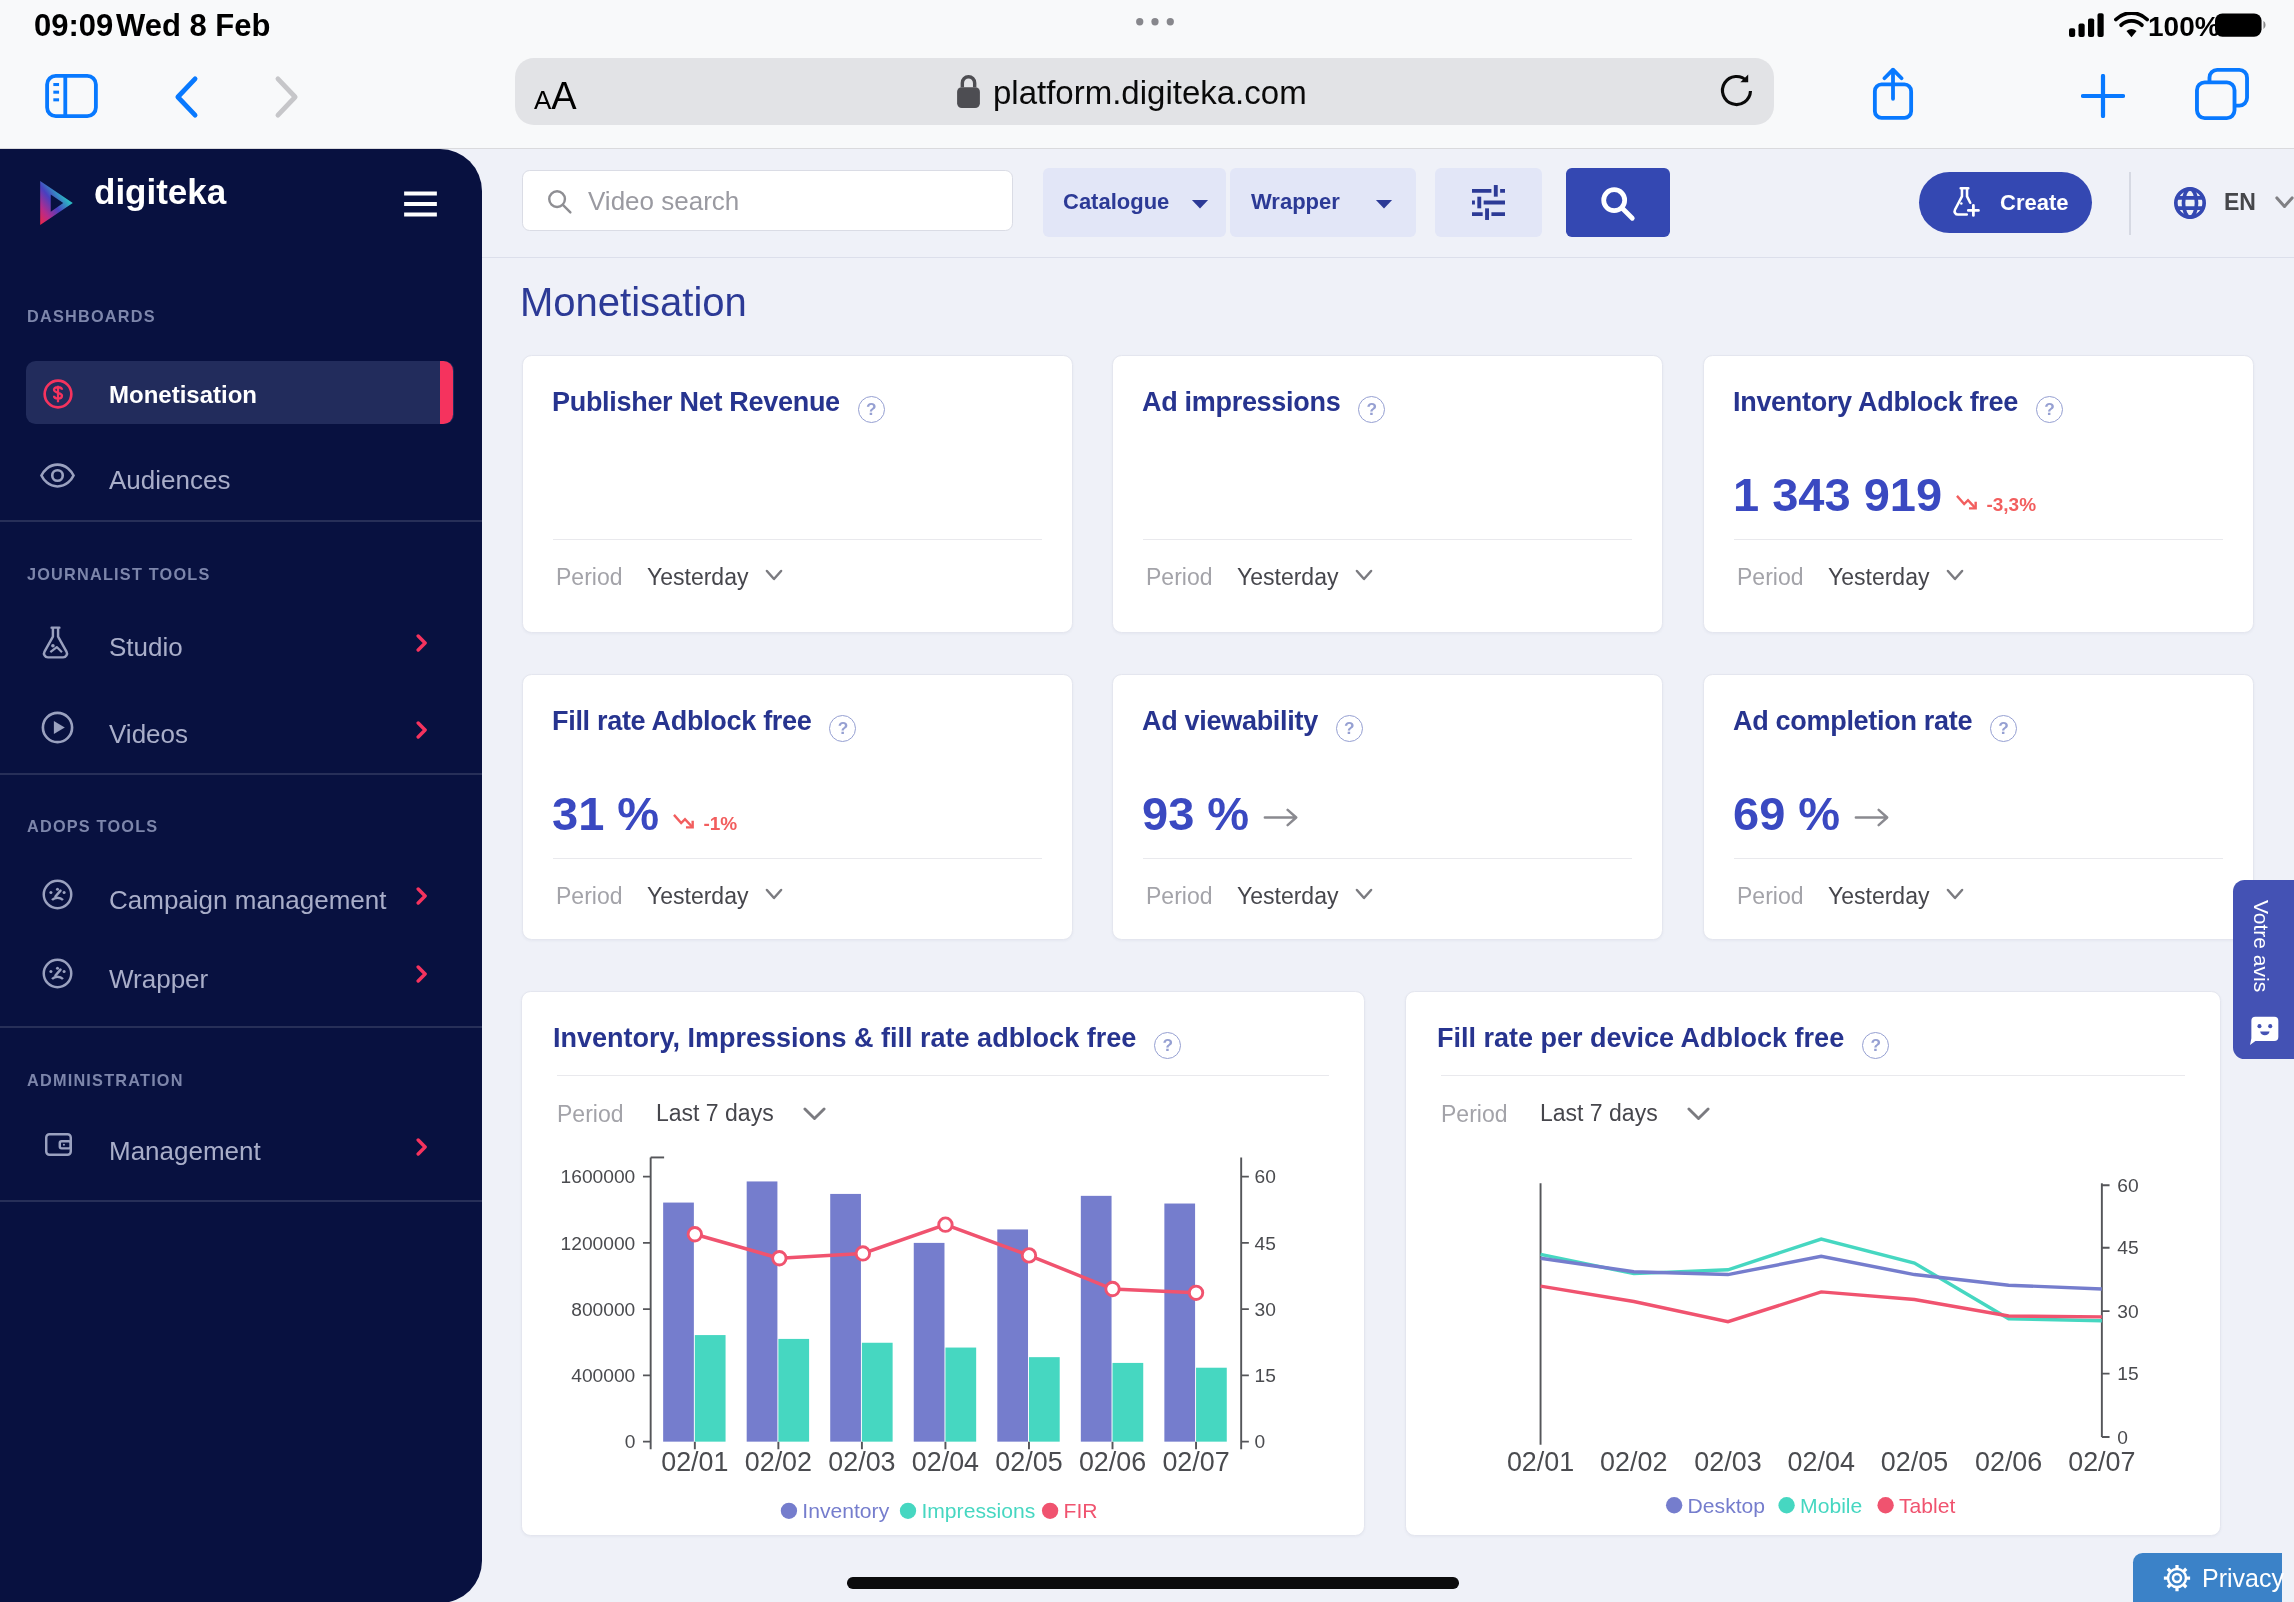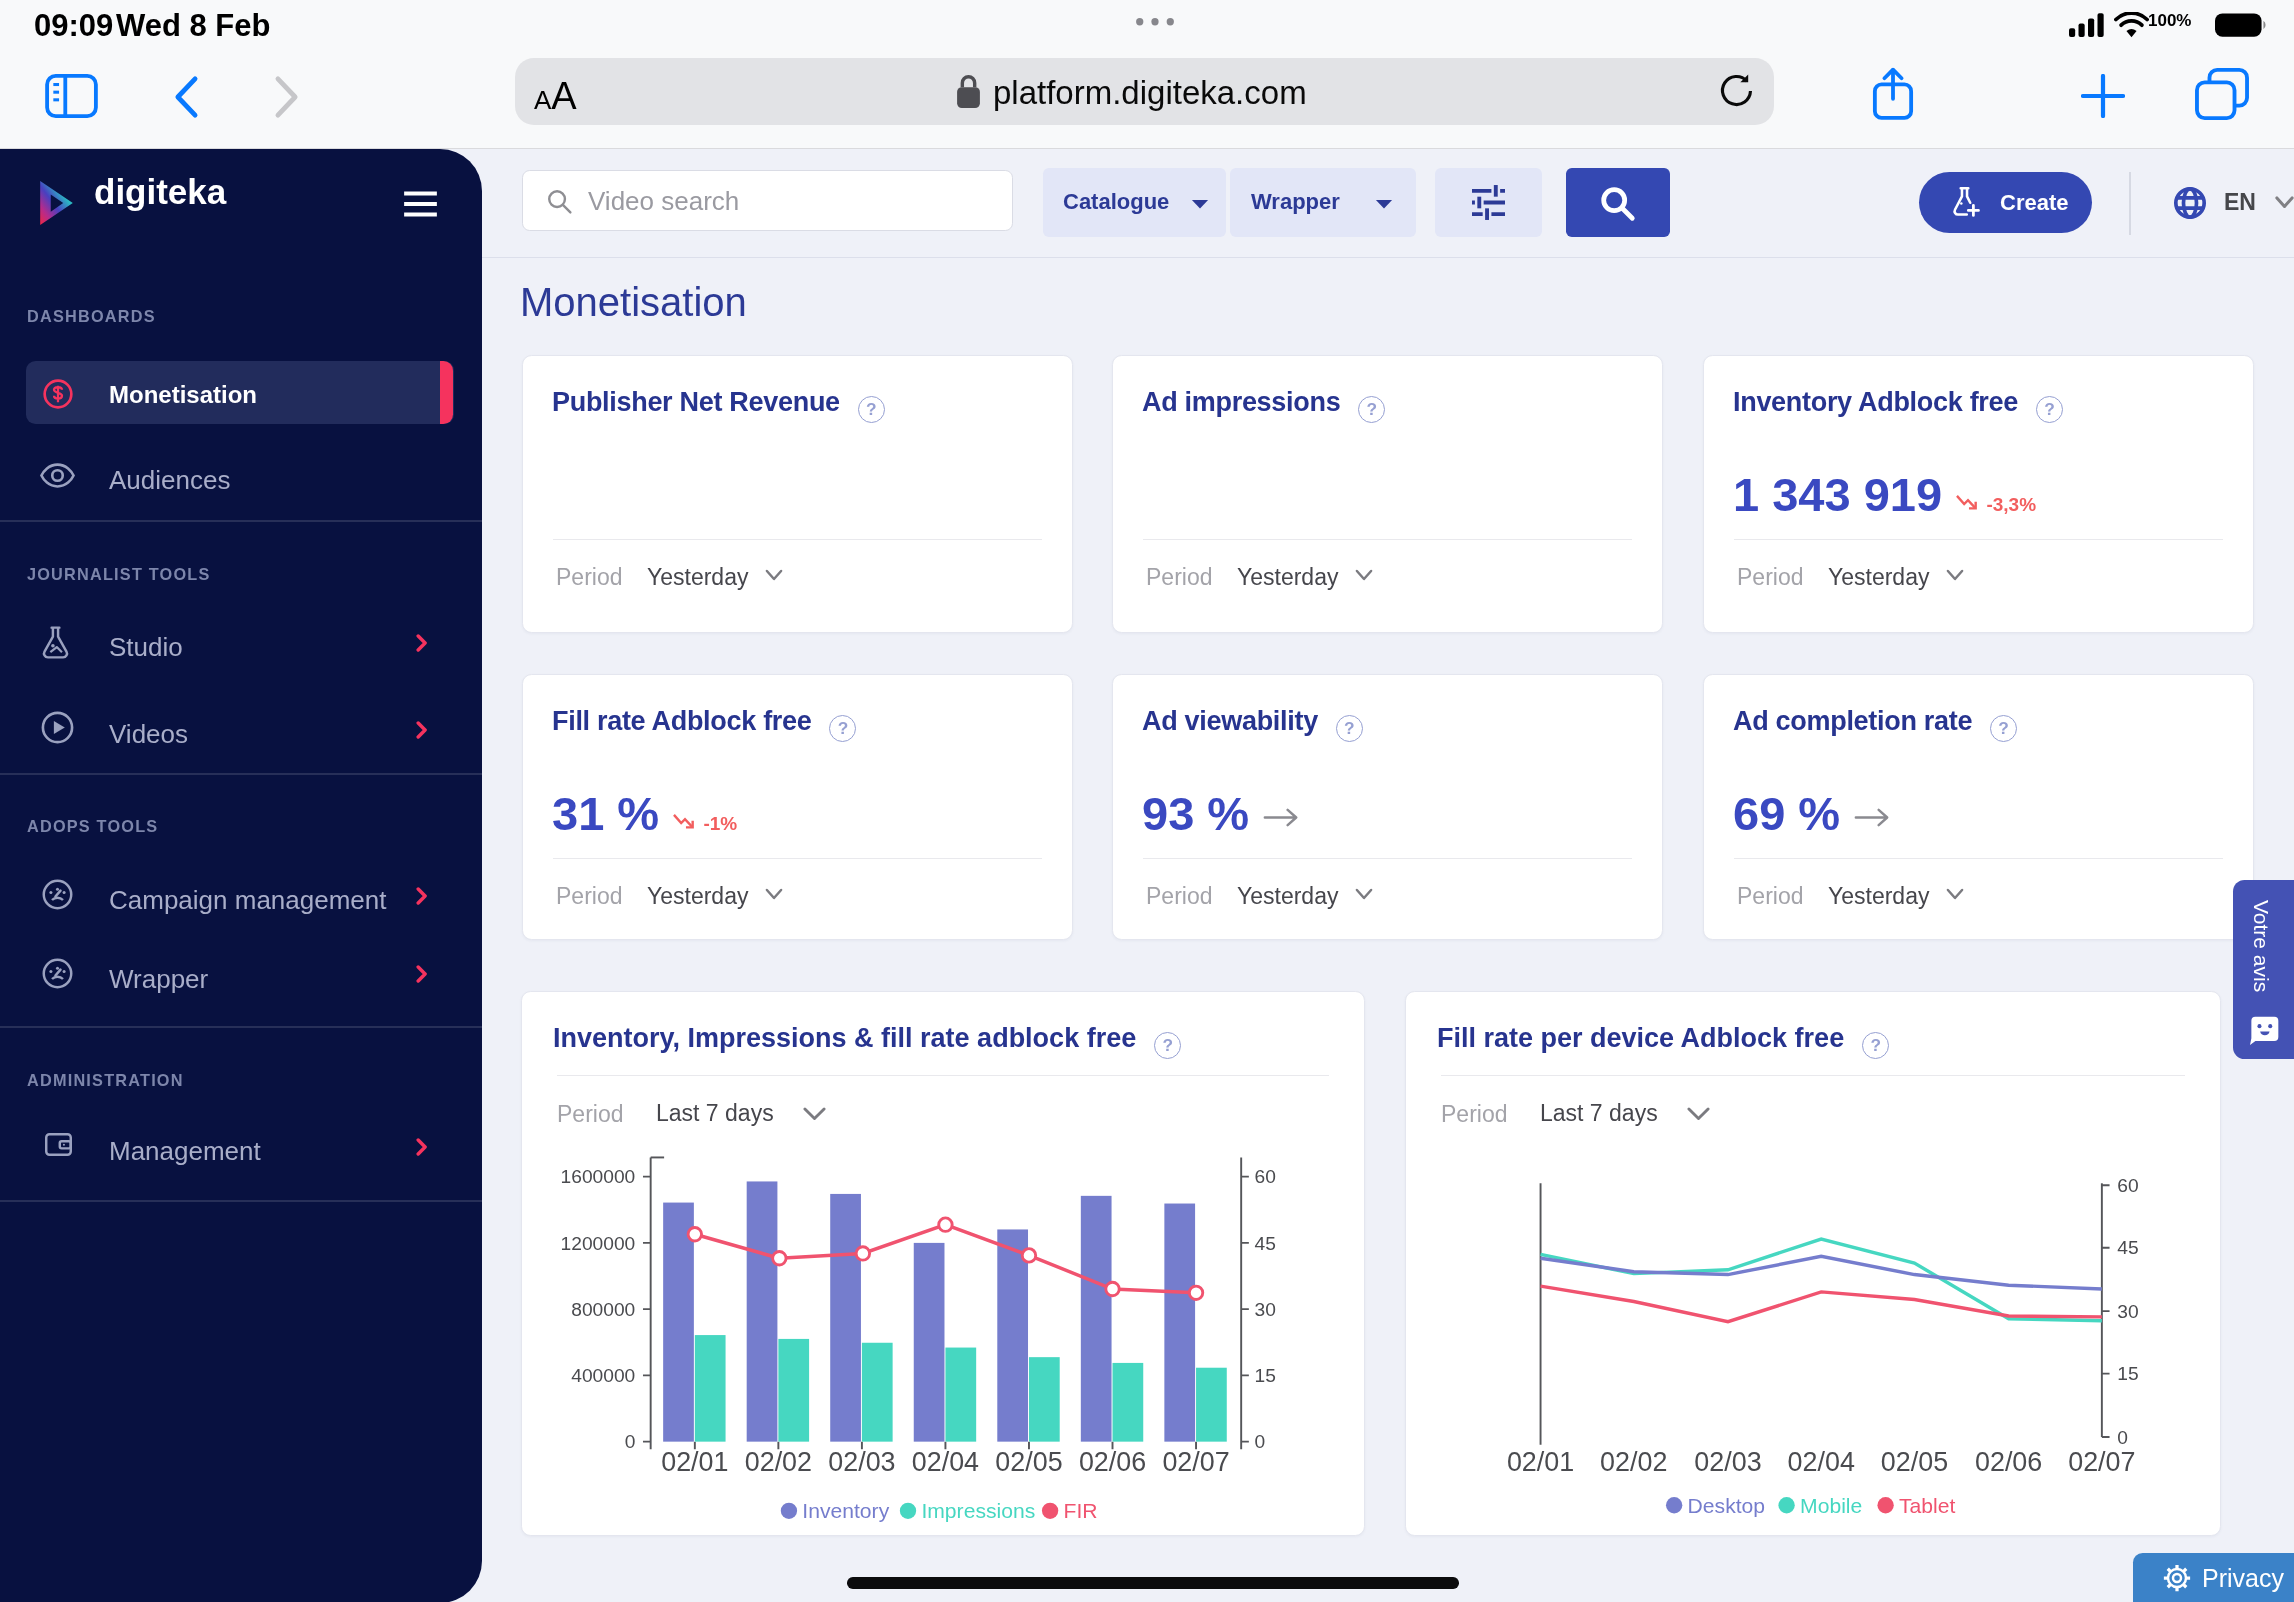--- a/index.html
+++ b/index.html
@@ -53,21 +53,21 @@
     <rect x="0" y="16" width="6.5" height="9" rx="2" fill="#000"></rect>
     <rect x="10" y="11" width="6.5" height="14" rx="2" fill="#000"></rect>
     <rect x="20" y="5.5" width="6.5" height="19.5" rx="2" fill="#000"></rect>
     <rect x="30" y="0" width="6.5" height="25" rx="2" fill="#000"></rect>
   </svg>
   <svg class="abs" style="left:2114px; top:11.5px;" width="35" height="26" viewBox="0 0 24 18">
     <path d="M12 17.5 L15.5 13.2 A5.6 5.6 0 0 0 8.5 13.2 Z" fill="#000"></path>
     <path d="M4.8 9.1 A10.2 10.2 0 0 1 19.2 9.1" fill="none" stroke="#000" stroke-width="2.6" stroke-linecap="round"></path>
     <path d="M1.2 5.2 A15.3 15.3 0 0 1 22.8 5.2" fill="none" stroke="#000" stroke-width="2.6" stroke-linecap="round"></path>
   </svg>
-  <div class="stext" style="left:2148px; top:10.6px; font-size:17px; font-weight:700;">100%</div>
+  <div class="stext" style="left:2148px; top:10.6px; font-size:28px; font-weight:700;">100%</div>
   <svg class="abs" style="left:2215px; top:12.5px;" width="54" height="25" viewBox="0 0 58 26">
     <rect x="0" y="0" width="50" height="25" rx="8" fill="#000"></rect>
     <path d="M52 8 a5.5 5.5 0 0 1 0 9 z" fill="#000" opacity="0.45"></path>
   </svg>
 
   <svg class="abs" style="left:45px; top:74px;" width="53" height="44" viewBox="0 0 55 46">
     <rect x="2" y="2" width="51" height="42" rx="9" fill="none" stroke="#0879ff" stroke-width="4"></rect>
     <line x1="21" y1="2" x2="21" y2="44" stroke="#0879ff" stroke-width="4"></line>
     <line x1="8.5" y1="11" x2="14.5" y2="11" stroke="#0879ff" stroke-width="3.2"></line>
     <line x1="8.5" y1="19" x2="14.5" y2="19" stroke="#0879ff" stroke-width="3.2"></line>
@@ -478,21 +478,21 @@
 <div class="abs" style="left:2233px; top:880px; width:61px; height:179px; background:#4452b4; border-radius:11.5px 0 0 11.5px; z-index:6;">
   <div style="position:absolute; left:16.3px; top:20px; writing-mode:vertical-rl; font-size:21px; color:#fff;">Votre avis</div>
   <svg style="position:absolute; left:14.4px; top:134px;" width="33" height="31" viewBox="0 0 24 23">
     <path d="M6 2 h14 a3 3 0 0 1 3 3 v12 a3 3 0 0 1-3 3 h-14 l-4 3 1-5 v-13 a3 3 0 0 1 3-3 z" fill="#fff"></path>
     <circle cx="9" cy="9" r="1.5" fill="#4452b4"></circle>
     <circle cx="17" cy="9" r="1.5" fill="#4452b4"></circle>
     <path d="M9.5 13 a3.6 3.6 0 0 0 7 0 z" fill="#4452b4"></path>
   </svg>
 </div>
 
-<div class="abs" style="left:2133px; top:1553px; width:161px; height:49px; background:#3b82c8; border-radius:9.6px 0 0 0; z-index:6;">
+<div class="abs" style="left:2133px; top:1553px; width:149px; height:49px; background:#3b82c8; border-radius:9.6px 0 0 0; z-index:6;">
   <svg style="position:absolute; left:29px; top:9.6px;" width="30" height="30" viewBox="0 0 24 24">
     <circle cx="12" cy="12" r="7.2" fill="none" stroke="#fff" stroke-width="2"></circle>
     <circle cx="12" cy="12" r="3.2" fill="none" stroke="#fff" stroke-width="2"></circle>
     <g stroke="#fff" stroke-width="2.6">
       <path d="M12 1.5 v3 M12 19.5 v3 M1.5 12 h3 M19.5 12 h3 M4.6 4.6 l2.1 2.1 M17.3 17.3 l2.1 2.1 M19.4 4.6 l-2.1 2.1 M6.7 17.3 l-2.1 2.1"></path>
     </g>
   </svg>
   <span style="position:absolute; left:69px; top:10.6px; color:#fff; font-size:25px;">Privacy</span>
 </div>
 

